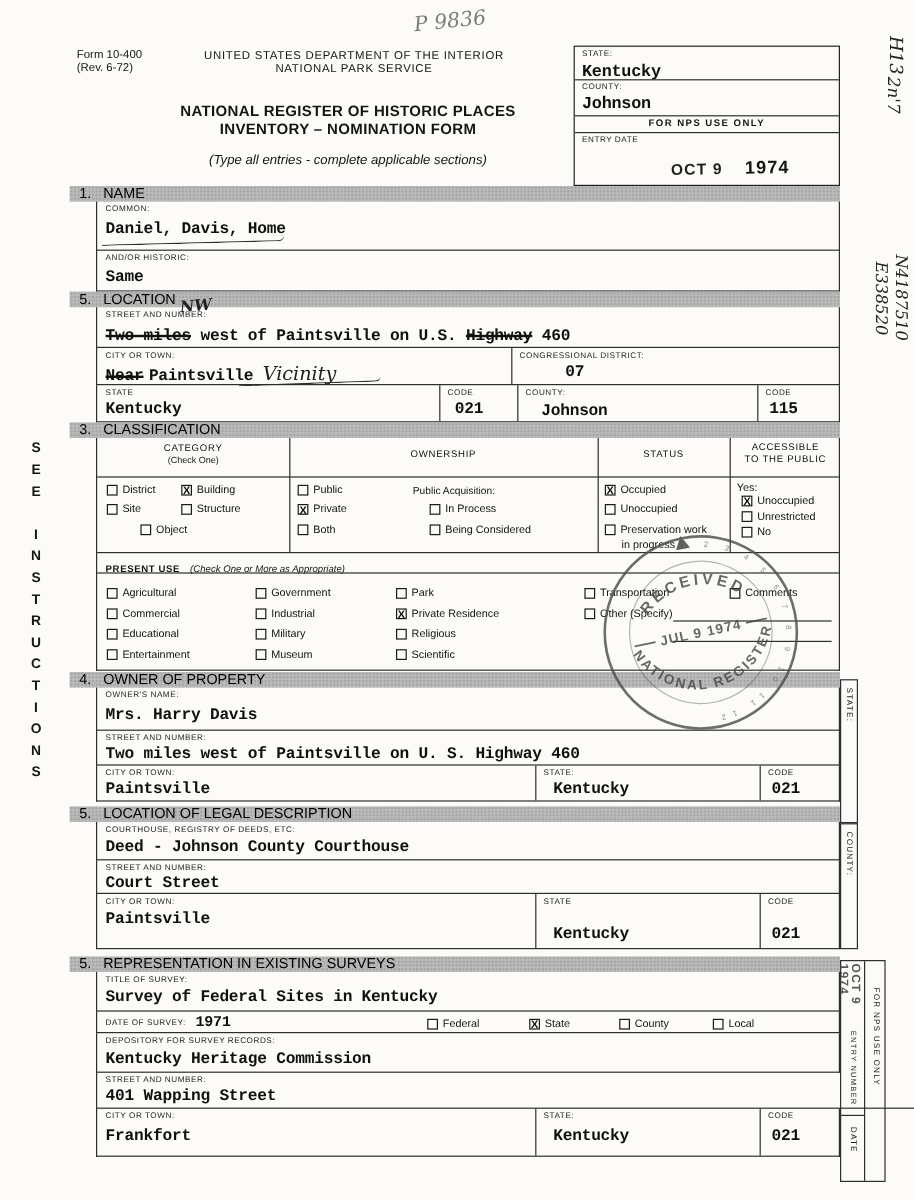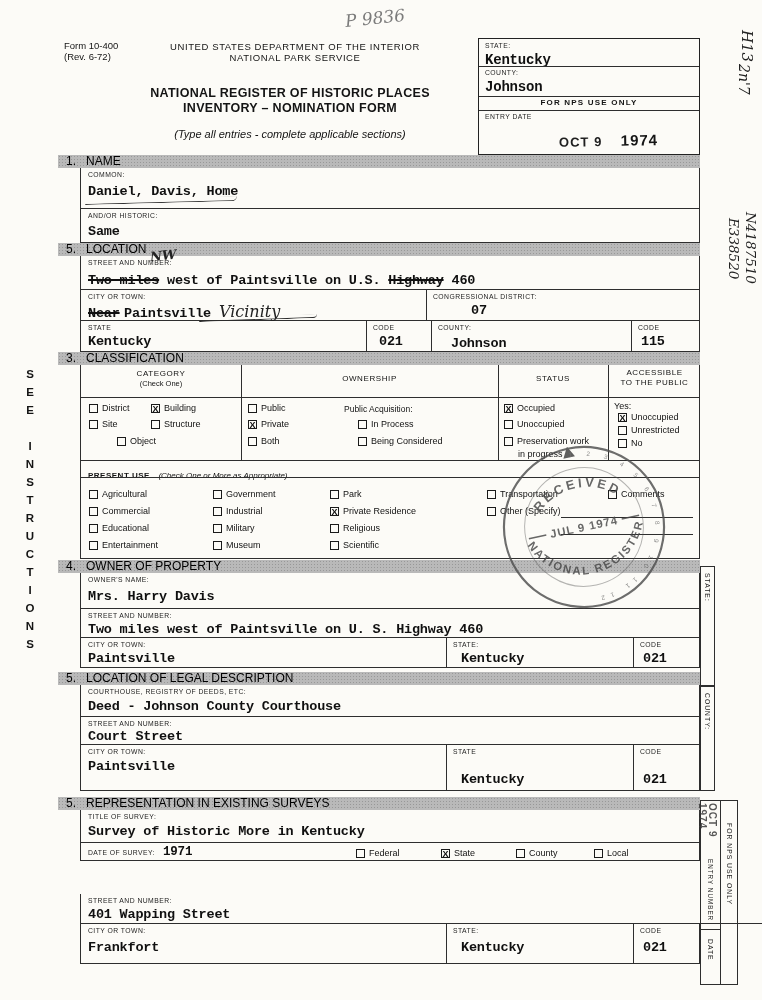--- a/index.html
+++ b/index.html
@@ -345,41 +345,45 @@
     <div class="abs lbl" style="left:559px;top:3px">CODE</div>
     <div class="abs typed" style="left:562px;top:27px">021</div>
   </div>
   <div class="abs" style="left:700px;top:686px;width:15px;height:105px;border:1px solid #2e2e2e">
     <div class="abs vert" style="left:3px;top:6px">COUNTY:</div>
   </div>
 
   <div class="abs bar" style="top:797px">5.   REPRESENTATION IN EXISTING SURVEYS</div>
   <div class="abs row" style="left:80px;top:810px;width:620px;height:33px">
     <div class="abs lbl" style="left:7px;top:3px">TITLE OF SURVEY:</div>
-    <div class="abs typed" style="left:7px;top:14px">Survey of Historic More in Kentucky</div>
+    <div class="abs typed" style="left:7px;top:14px">Survey of Federal Sites in Kentucky</div>
   </div>
   <div class="abs row" style="left:80px;top:843px;width:620px;height:18px">
     <div class="abs lbl" style="left:7px;top:6px">DATE OF SURVEY:</div>
     <div class="abs typed sm" style="left:82px;top:2px">1971</div>
     <div class="abs cb" style="left:275px;top:5px">
         <span class="bx"></span>
         <span>Federal</span>
       </div>
     <div class="abs cb" style="left:360px;top:5px">
         <span class="bx">X</span>
         <span>State</span>
       </div>
     <div class="abs cb" style="left:435px;top:5px">
         <span class="bx"></span>
         <span>County</span>
       </div>
     <div class="abs cb" style="left:513px;top:5px">
         <span class="bx"></span>
         <span>Local</span>
       </div>
+  </div>
+  <div class="abs row" style="left:80px;top:861px;width:620px;height:33px">
+    <div class="abs lbl" style="left:7px;top:3px">DEPOSITORY FOR SURVEY RECORDS:</div>
+    <div class="abs typed" style="left:7px;top:15px">Kentucky Heritage Commission</div>
   </div>
   <div class="abs row" style="left:80px;top:894px;width:688px;height:30px">
     <div class="abs lbl" style="left:7px;top:3px">STREET AND NUMBER:</div>
     <div class="abs typed" style="left:7px;top:13px">401 Wapping Street</div>
   </div>
   <div class="abs row" style="left:80px;top:924px;width:620px;height:40px">
     <div class="abs vdiv" style="left:365px;top:0;height:100%"></div>
     <div class="abs vdiv" style="left:552px;top:0;height:100%"></div>
     <div class="abs lbl" style="left:7px;top:3px">CITY OR TOWN:</div>
     <div class="abs typed" style="left:7px;top:16px">Frankfort</div>

